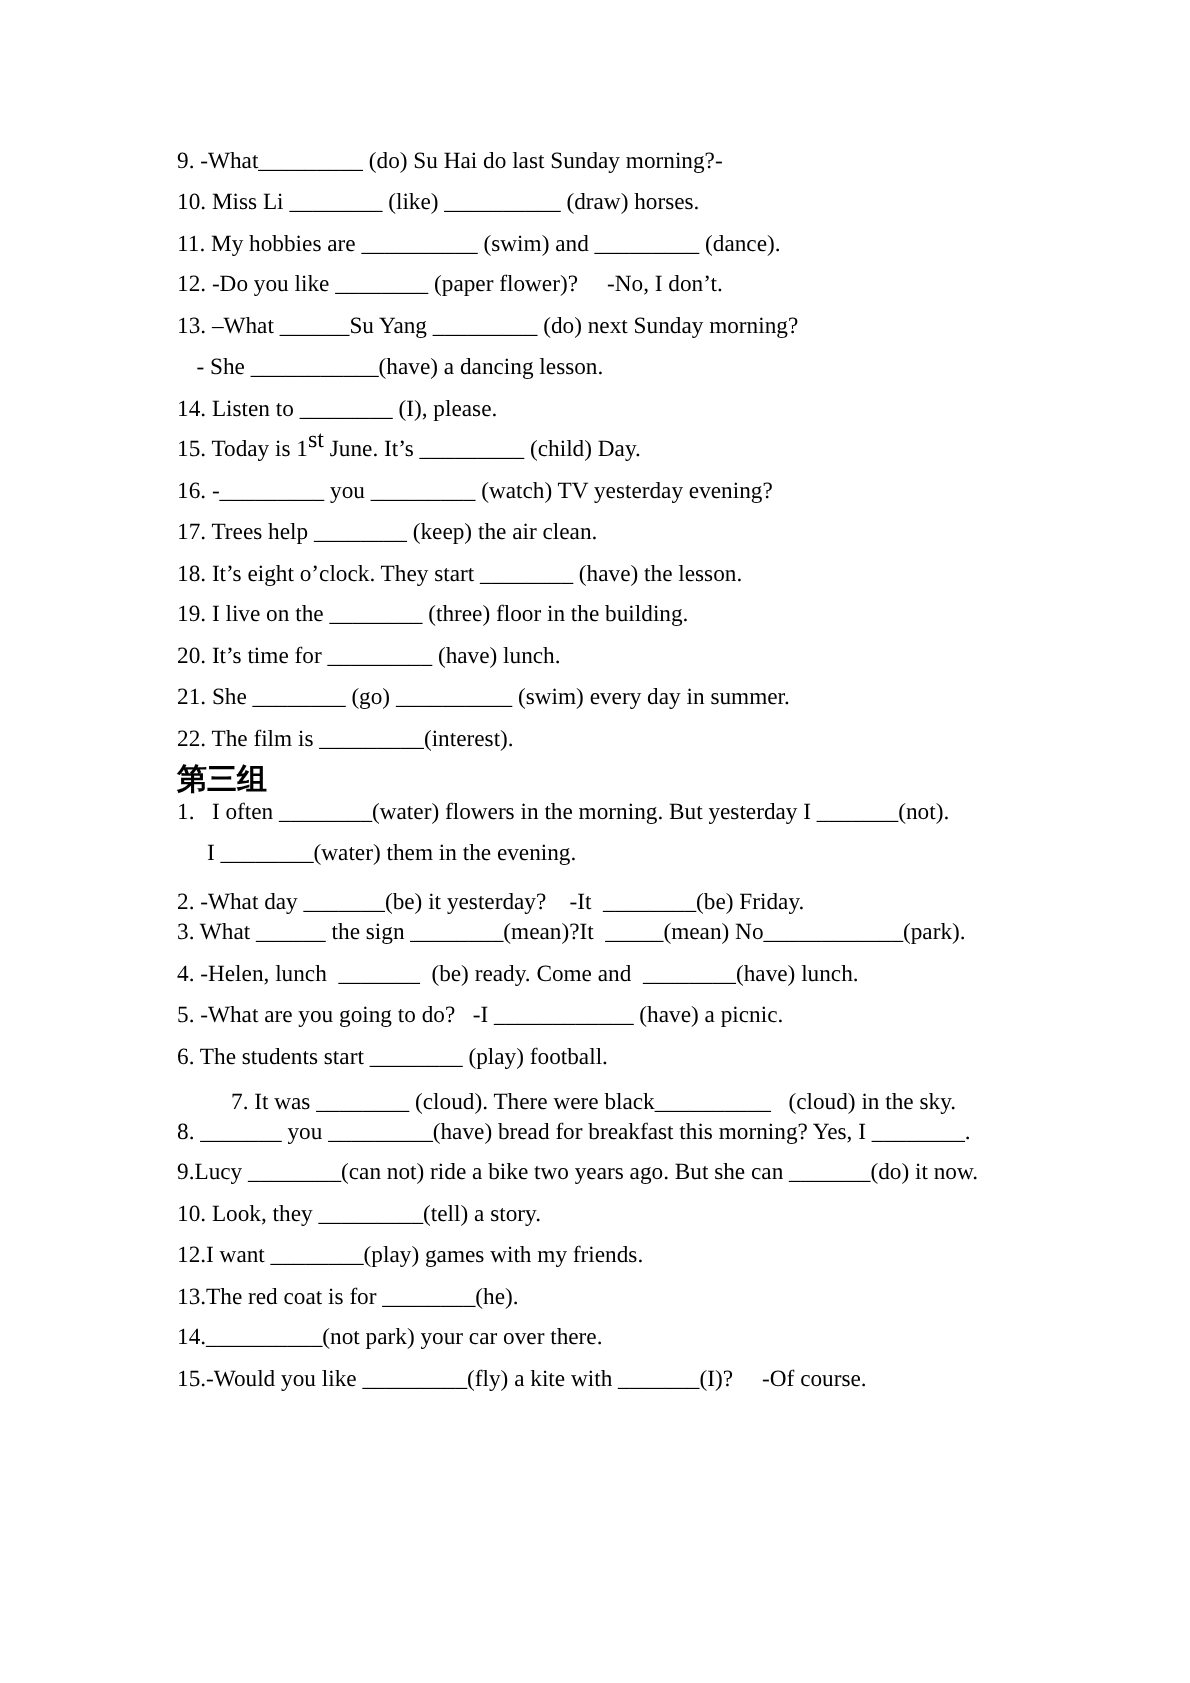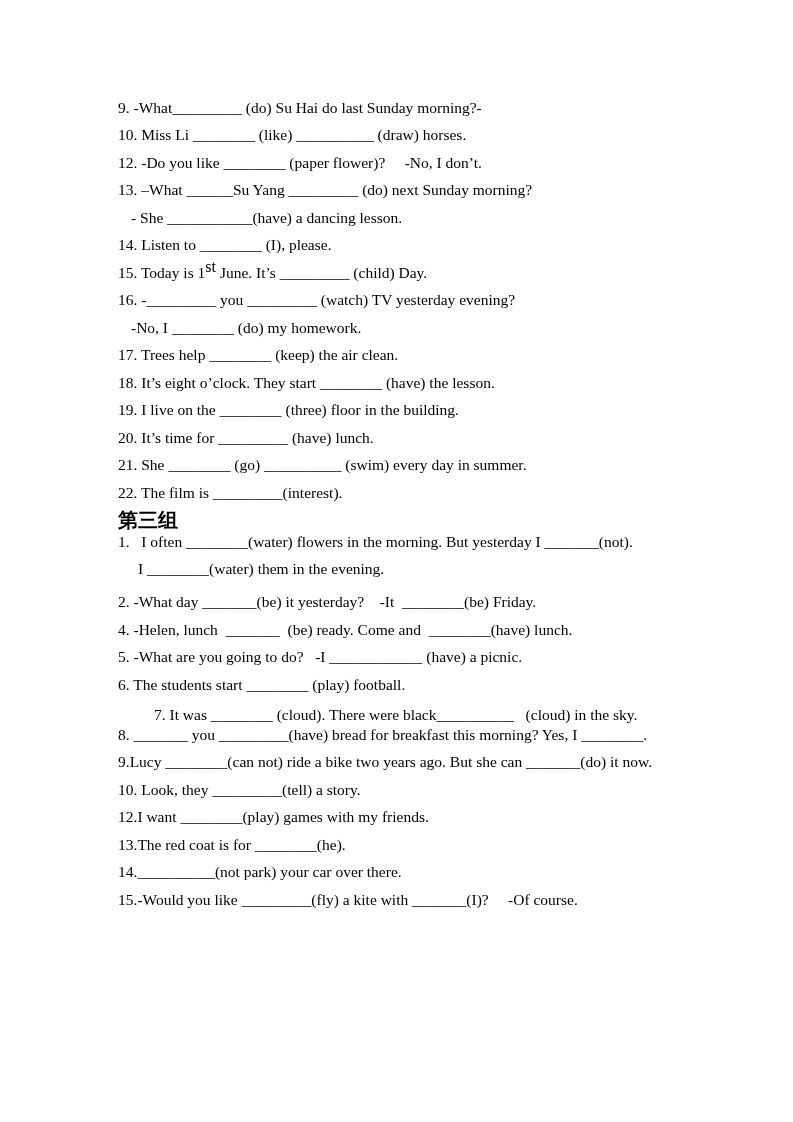--- a/index.html
+++ b/index.html
@@ -44,41 +44,42 @@
   }
 </style>
 </head>
 <body>
 
 <div class="page">
   <div class="section">
     <div>
         <p class="line">9. -What_________ (do) Su Hai do last Sunday morning?-</p>
         <p class="line">10. Miss Li ________ (like) __________ (draw) horses.</p>
+        <p class="line">11. My hobbies are __________ (swim) and _________ (dance).</p>
         <p class="line">12. -Do you like ________ (paper flower)?     -No, I don’t.</p>
         <p class="line">13. –What ______Su Yang _________ (do) next Sunday morning?</p>
         <p class="line indent">- She ___________(have) a dancing lesson.</p>
         <p class="line">14. Listen to ________ (I), please.</p>
         <p class="line">15. Today is 1<sup>st</sup> June. It’s _________ (child) Day.</p>
         <p class="line">16. -_________ you _________ (watch) TV yesterday evening?</p>
-        <p class="line indent">-No, I ________ (do) my homework.</p>
         <p class="line">17. Trees help ________ (keep) the air clean.</p>
         <p class="line">18. It’s eight o’clock. They start ________ (have) the lesson.</p>
         <p class="line">19. I live on the ________ (three) floor in the building.</p>
         <p class="line">20. It’s time for _________ (have) lunch.</p>
         <p class="line">21. She ________ (go) __________ (swim) every day in summer.</p>
         <p class="line">22. The film is _________(interest).</p>
       </div>
   </div>
   <div class="section">
     <h2 class="heading">第三组</h2>
     <div>
         <p class="line sp-xs">1.   I often ________(water) flowers in the morning. But yesterday I _______(not).</p>
         <p class="line indent2">I ________(water) them in the evening.</p>
         <p class="line sp-lg">2. -What day _______(be) it yesterday?    -It  ________(be) Friday.</p>
+        <p class="line sp-none">3. What ______ the sign ________(mean)?It  _____(mean) No____________(park).</p>
         <p class="line">4. -Helen, lunch  _______  (be) ready. Come and  ________(have) lunch.</p>
         <p class="line">5. -What are you going to do?   -I ____________ (have) a picnic.</p>
         <p class="line">6. The students start ________ (play) football.</p>
         <p class="line sp-md">7. It was ________ (cloud). There were black__________   (cloud) in the sky.</p>
         <p class="line sp-none">8. _______ you _________(have) bread for breakfast this morning? Yes, I ________.</p>
         <p class="line">9.Lucy ________(can not) ride a bike two years ago. But she can _______(do) it now.</p>
         <p class="line">10. Look, they _________(tell) a story.</p>
         <p class="line">12.I want ________(play) games with my friends.</p>
         <p class="line">13.The red coat is for ________(he).</p>
         <p class="line">14.__________(not park) your car over there.</p>

